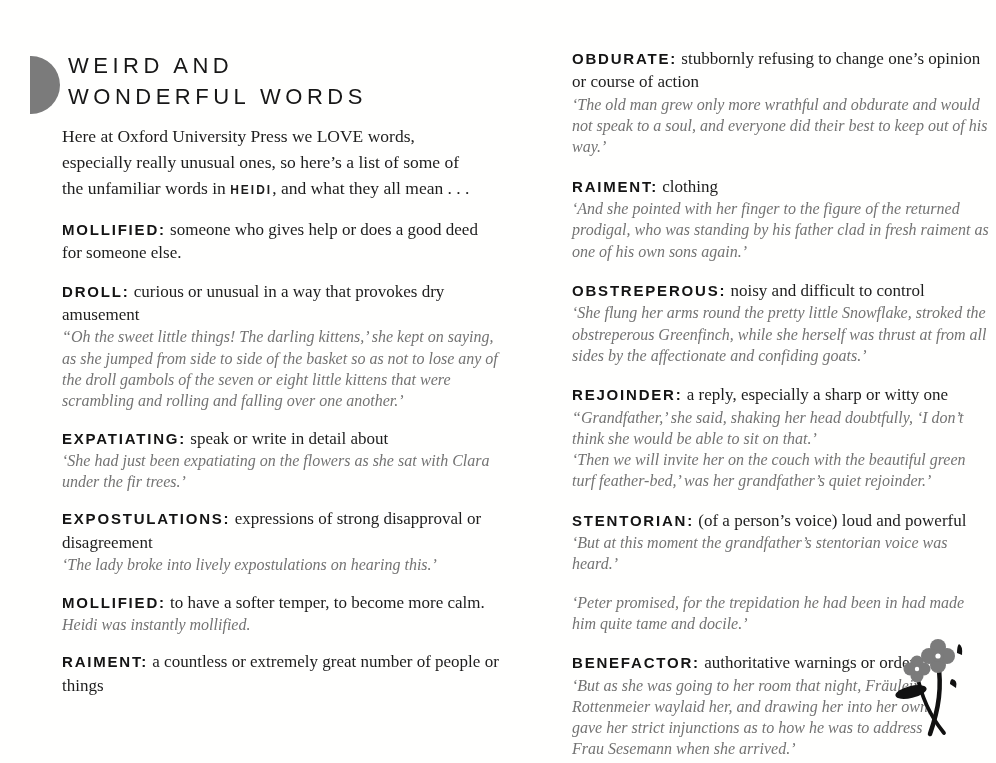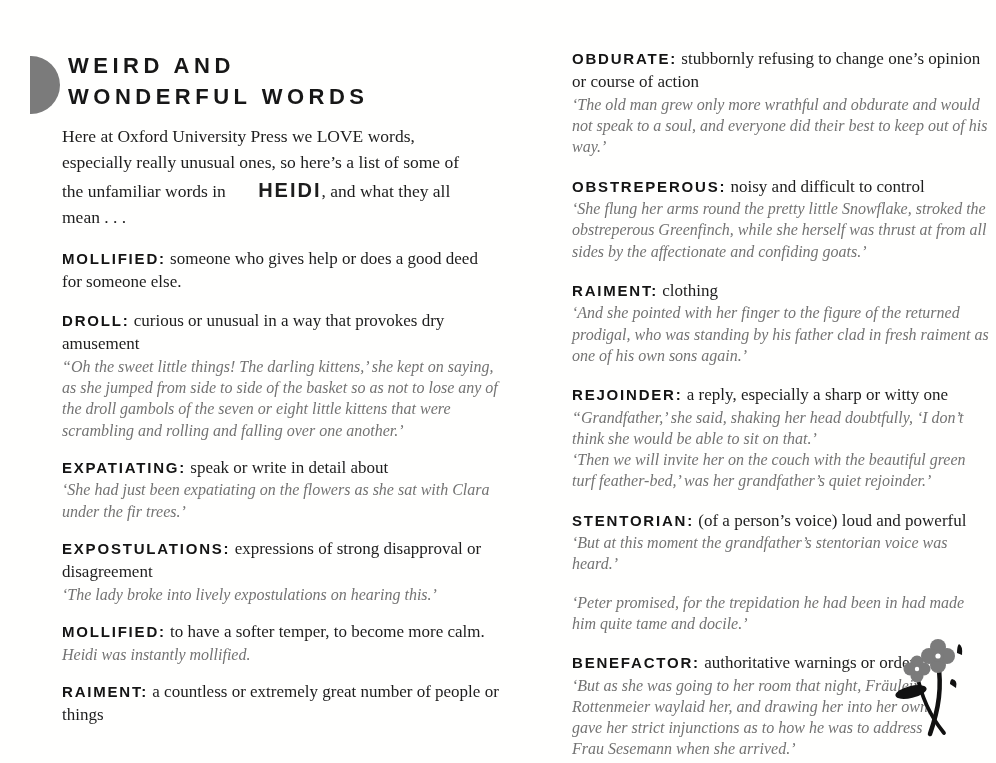--- a/index.html
+++ b/index.html
@@ -10,29 +10,29 @@
   .ornament-semicircle {
     position:absolute; left:30px; top:56px; width:30px; height:58px;
     background:#7b7b7b; border-radius:0 29px 29px 0;
   }
   .col-left  { position:absolute; left:62px;  top:50px; width:438px; }
   .col-right { position:absolute; left:572px; top:47px; width:420px; }
 
   .title {
     margin:0 6px 12px 6px;
     font-family:"Liberation Sans", sans-serif;
-    font-size:22px; font-weight:700; letter-spacing:4.5px;
+    font-size:22px; font-weight:400; letter-spacing:4.5px;
     line-height:1.42; color:#171717;
   }
   .title span { display:block; }
 
   .intro { margin:0 0 16px 0; width:414px; font-size:17.5px; line-height:1.47; }
   .sans-word {
     font-family:"Liberation Sans", sans-serif; font-weight:700;
-    letter-spacing:2px; font-size:20px;margin-left:28px;
+    letter-spacing:2px; font-size:12px;
   }
 
   .entry { margin-bottom:15px; }
   .col-right .entry { margin-bottom:17px; }
   .defline { margin:0; font-size:17px; line-height:1.38; }
   .hw {
     font-family:"Liberation Sans", sans-serif; font-weight:700;
     font-size:15px; letter-spacing:1.8px; color:#141414;margin-top:36px;
   }
   .quote { margin:0; font-style:italic; font-size:16px; line-height:1.33; color:#737373; }
@@ -86,27 +86,27 @@
     </section>
   </div>
 
   <div class="col-right">
     <section class="entry">
       <p class="defline"><span class="hw">OBDURATE:</span><span> stubbornly refusing to change one’s opinion or course of action</span></p>
       <p class="quote">‘The old man grew only more wrathful and obdurate and would not speak to a soul, and everyone did their best to keep out of his way.’</p>
     </section>
 
     <section class="entry">
-      <p class="defline"><span class="hw">OBSTREPEROUS:</span><span> noisy and difficult to control</span></p>
-      <p class="quote">‘She flung her arms round the pretty little Snowflake, stroked the obstreperous Greenfinch, while she herself was thrust at from all sides by the affectionate and confiding goats.’</p>
+      <p class="defline"><span class="hw">RAIMENT:</span><span> clothing</span></p>
+      <p class="quote">‘And she pointed with her finger to the figure of the returned prodigal, who was standing by his father clad in fresh raiment as one of his own sons again.’</p>
     </section>
 
     <section class="entry">
-      <p class="defline"><span class="hw">RAIMENT:</span><span> clothing</span></p>
-      <p class="quote">‘And she pointed with her finger to the figure of the returned prodigal, who was standing by his father clad in fresh raiment as one of his own sons again.’</p>
+      <p class="defline"><span class="hw">OBSTREPEROUS:</span><span> noisy and difficult to control</span></p>
+      <p class="quote">‘She flung her arms round the pretty little Snowflake, stroked the obstreperous Greenfinch, while she herself was thrust at from all sides by the affectionate and confiding goats.’</p>
     </section>
 
     <section class="entry">
       <p class="defline"><span class="hw">REJOINDER:</span><span> a reply, especially a sharp or witty one</span></p>
       <p class="quote">“Grandfather,’ she said, shaking her head doubtfully, ‘I don’t think she would be able to sit on that.’</p>
       <p class="quote">‘Then we will invite her on the couch with the beautiful green turf feather-bed,’ was her grandfather’s quiet rejoinder.’</p>
     </section>
 
     <section class="entry">
       <p class="defline"><span class="hw">STENTORIAN:</span><span> (of a person’s voice) loud and powerful</span></p>

